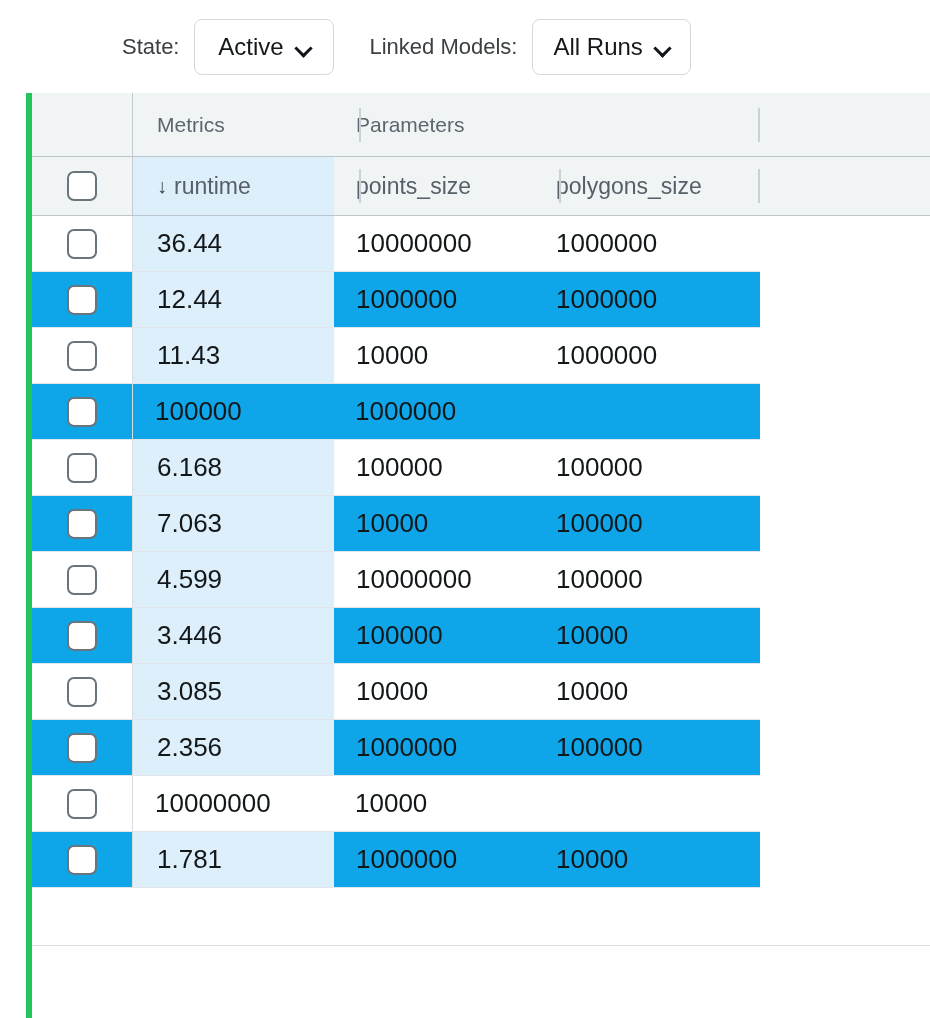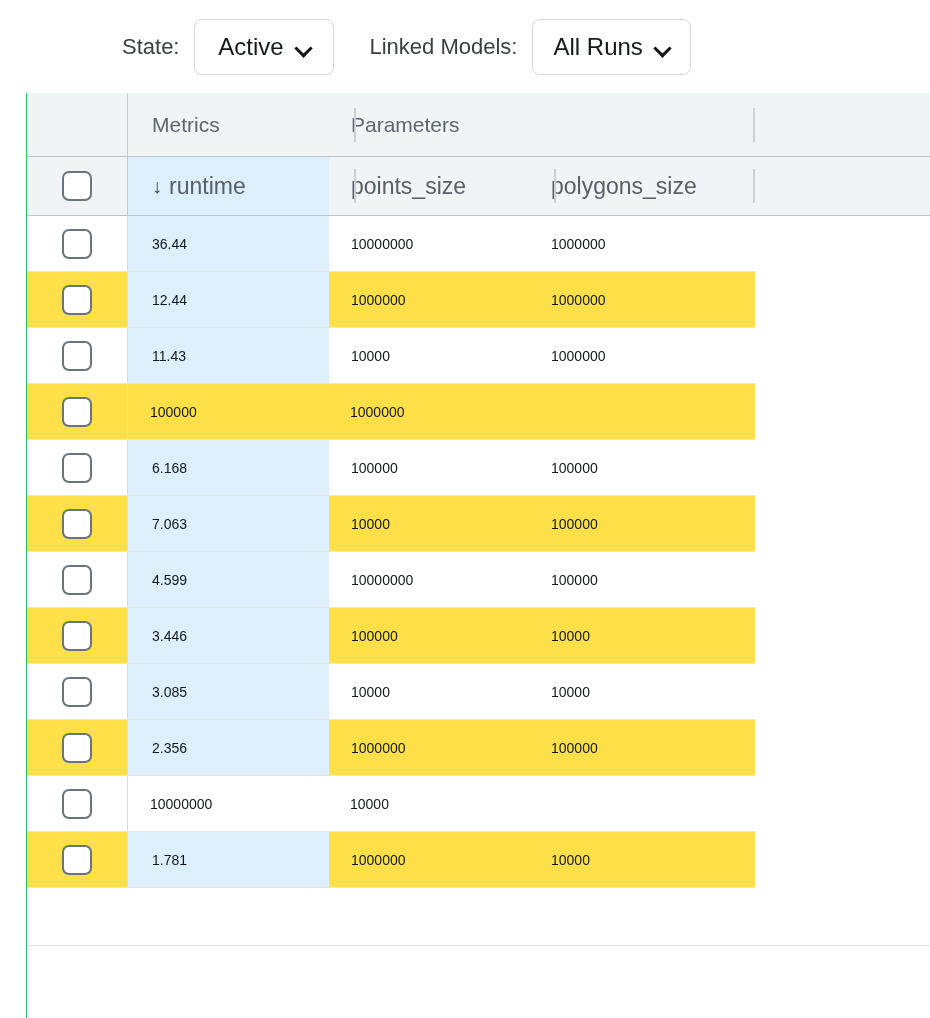--- a/index.html
+++ b/index.html
@@ -70,21 +70,21 @@
   }
   #gap-linked { width: 35px; }
 
   
   #table-wrap {
     position: absolute;
     left: 26px;
     top: 93px;
     width: 904px;
     height: 925px;
-    border-left: 1px solid #22c55e;
+    border-left: 6px solid #22c55e;
     box-sizing: border-box;
   }
 
   
   .thead {
     background: #f1f4f5;
     width: 904px;
   }
   .group-row, .col-row {
     display: flex;
@@ -169,26 +169,26 @@
   .tbody { width: 904px; }
   .trow {
     display: flex;
     align-items: center;
     height: 56px;
     width: 728px;
     box-sizing: border-box;
     border-bottom: 1px solid #e2e6ea;
     background: #ffffff;
   }
-  .trow.alt { background: #fde047; align-items: flex-end; }
+  .trow.alt { background: #0ea5e9; align-items: flex-end; }
   .trow .cell-check { border-right: 1px solid #d7dde1; }
   .trow .cell-runtime { background: #ddeffa; }
 
   .cell-val {
-    font-size: 14px;
+    font-size: 26px;
     color: #12171a;
     white-space: nowrap;
   }
 
   
   .cbox {
     width: 30px;
     height: 30px;
     border: 2px solid #69757d;
     border-radius: 7px;

